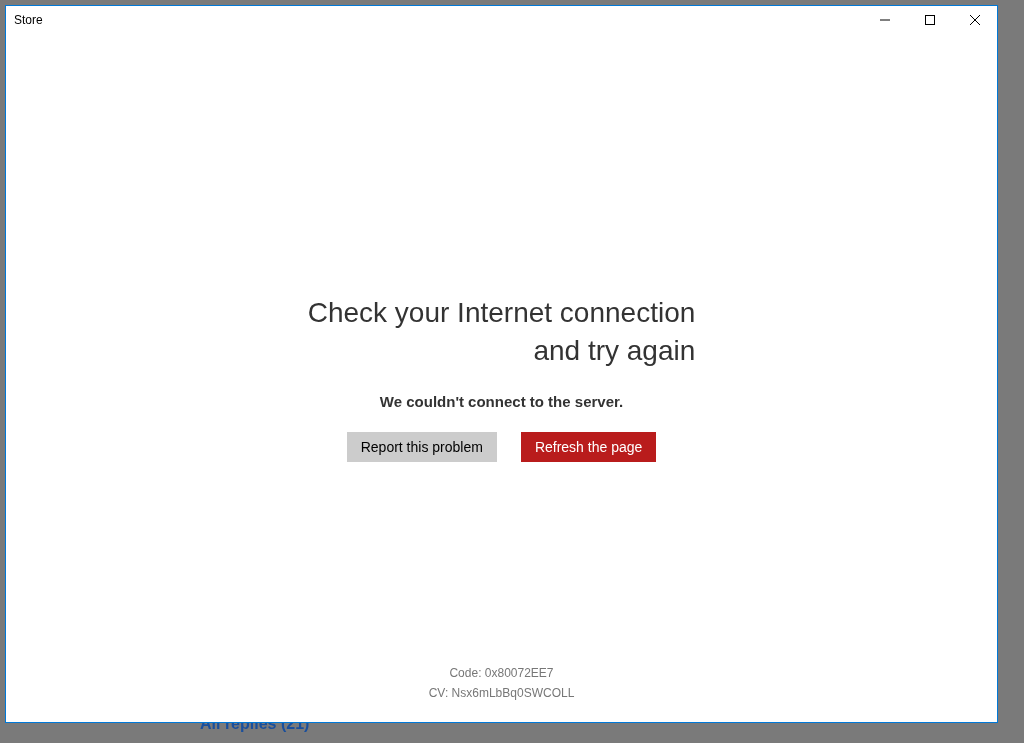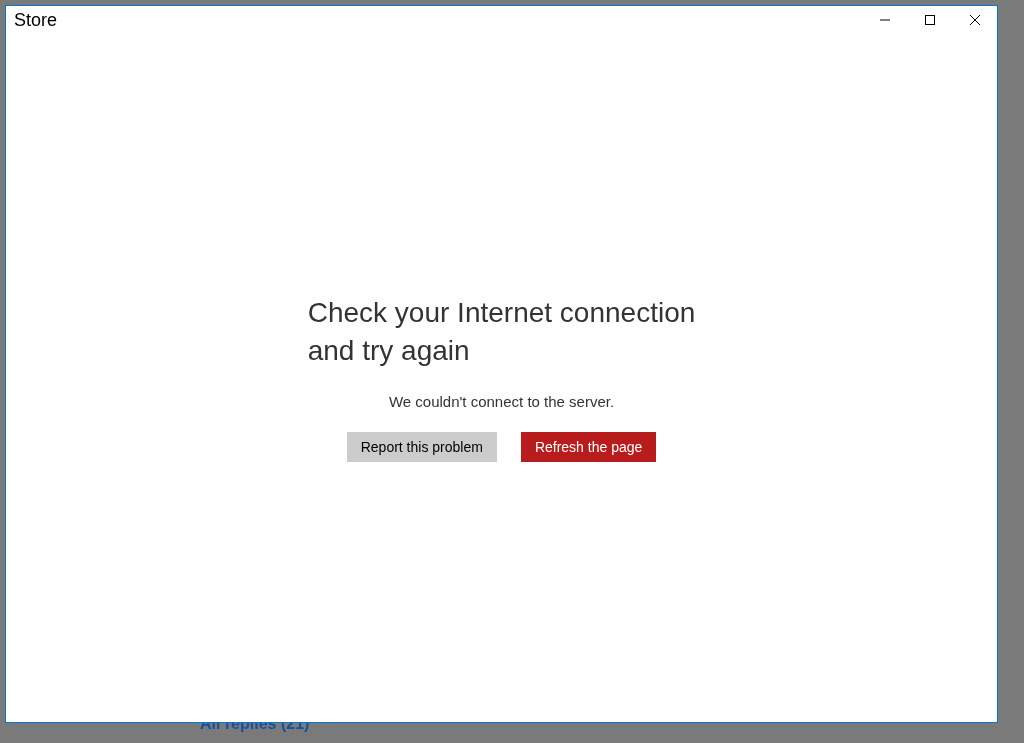--- a/index.html
+++ b/index.html
@@ -25,21 +25,21 @@
       border: 1px solid #0078d7;
       display: flex;
       flex-direction: column;
     }
     .titlebar {
       height: 28px;
       display: flex;
       align-items: center;
       justify-content: space-between;
       padding-left: 8px;
-      font-size: 18px;
+      font-size: 12px;
       color: #000;
       text-align: center;
     }
     .titlebar-title {
       font-weight: 400;
     }
     .window-controls {
       display: flex;
       height: 100%;
     }
@@ -60,29 +60,29 @@
       display: flex;
       flex-direction: column;
       align-items: center;
       justify-content: center;
       position: relative;
     }
     .error-heading {
       font-size: 28px;
       font-weight: 300;
       color: #333;
-      text-align: left;
+      text-align: right;
       line-height: 1.35;
       margin-bottom: 24px;
       white-space: pre-line;
     }
     .error-subtext {
       font-size: 15px;
       color: #333;
-      font-weight: 400;
+      font-weight: 700;
       margin-bottom: 22px;
     }
     .button-row {
       display: flex;
       gap: 24px;
     }
     .btn {
       padding: 7px 14px;
       font-size: 14px;
       font-family: inherit;
@@ -149,14 +149,24 @@
 
   <div class="content">
     <div class="error-heading">Check your Internet connection
 and try again</div>
     <div class="error-subtext">We couldn't connect to the server.</div>
     <div class="button-row">
       <button class="btn btn-secondary">Report this problem</button>
       <button class="btn btn-primary">Refresh the page</button>
     </div>
 
+    <div class="footer-codes">
+      <div>
+        <span>Code:</span>
+        <span>0x80072EE7</span>
+      </div>
+      <div>
+        <span>CV:</span>
+        <span>Nsx6mLbBq0SWCOLL</span>
+      </div>
+    </div>
   </div>
 </div>
 
 </body></html>

